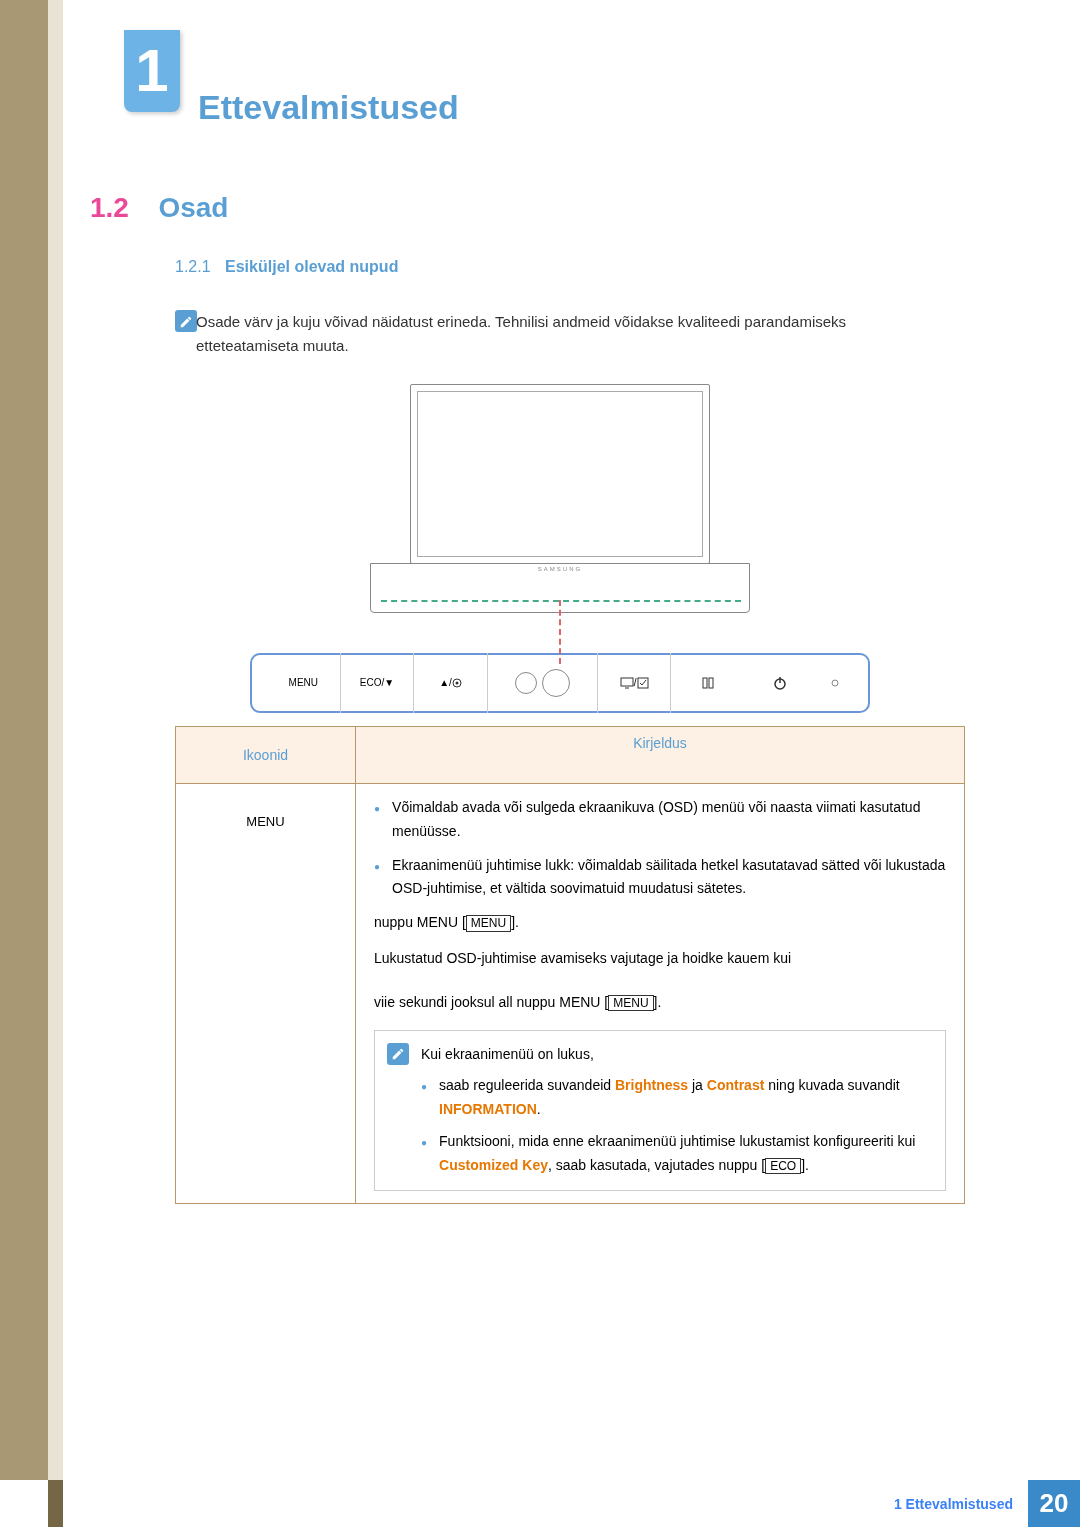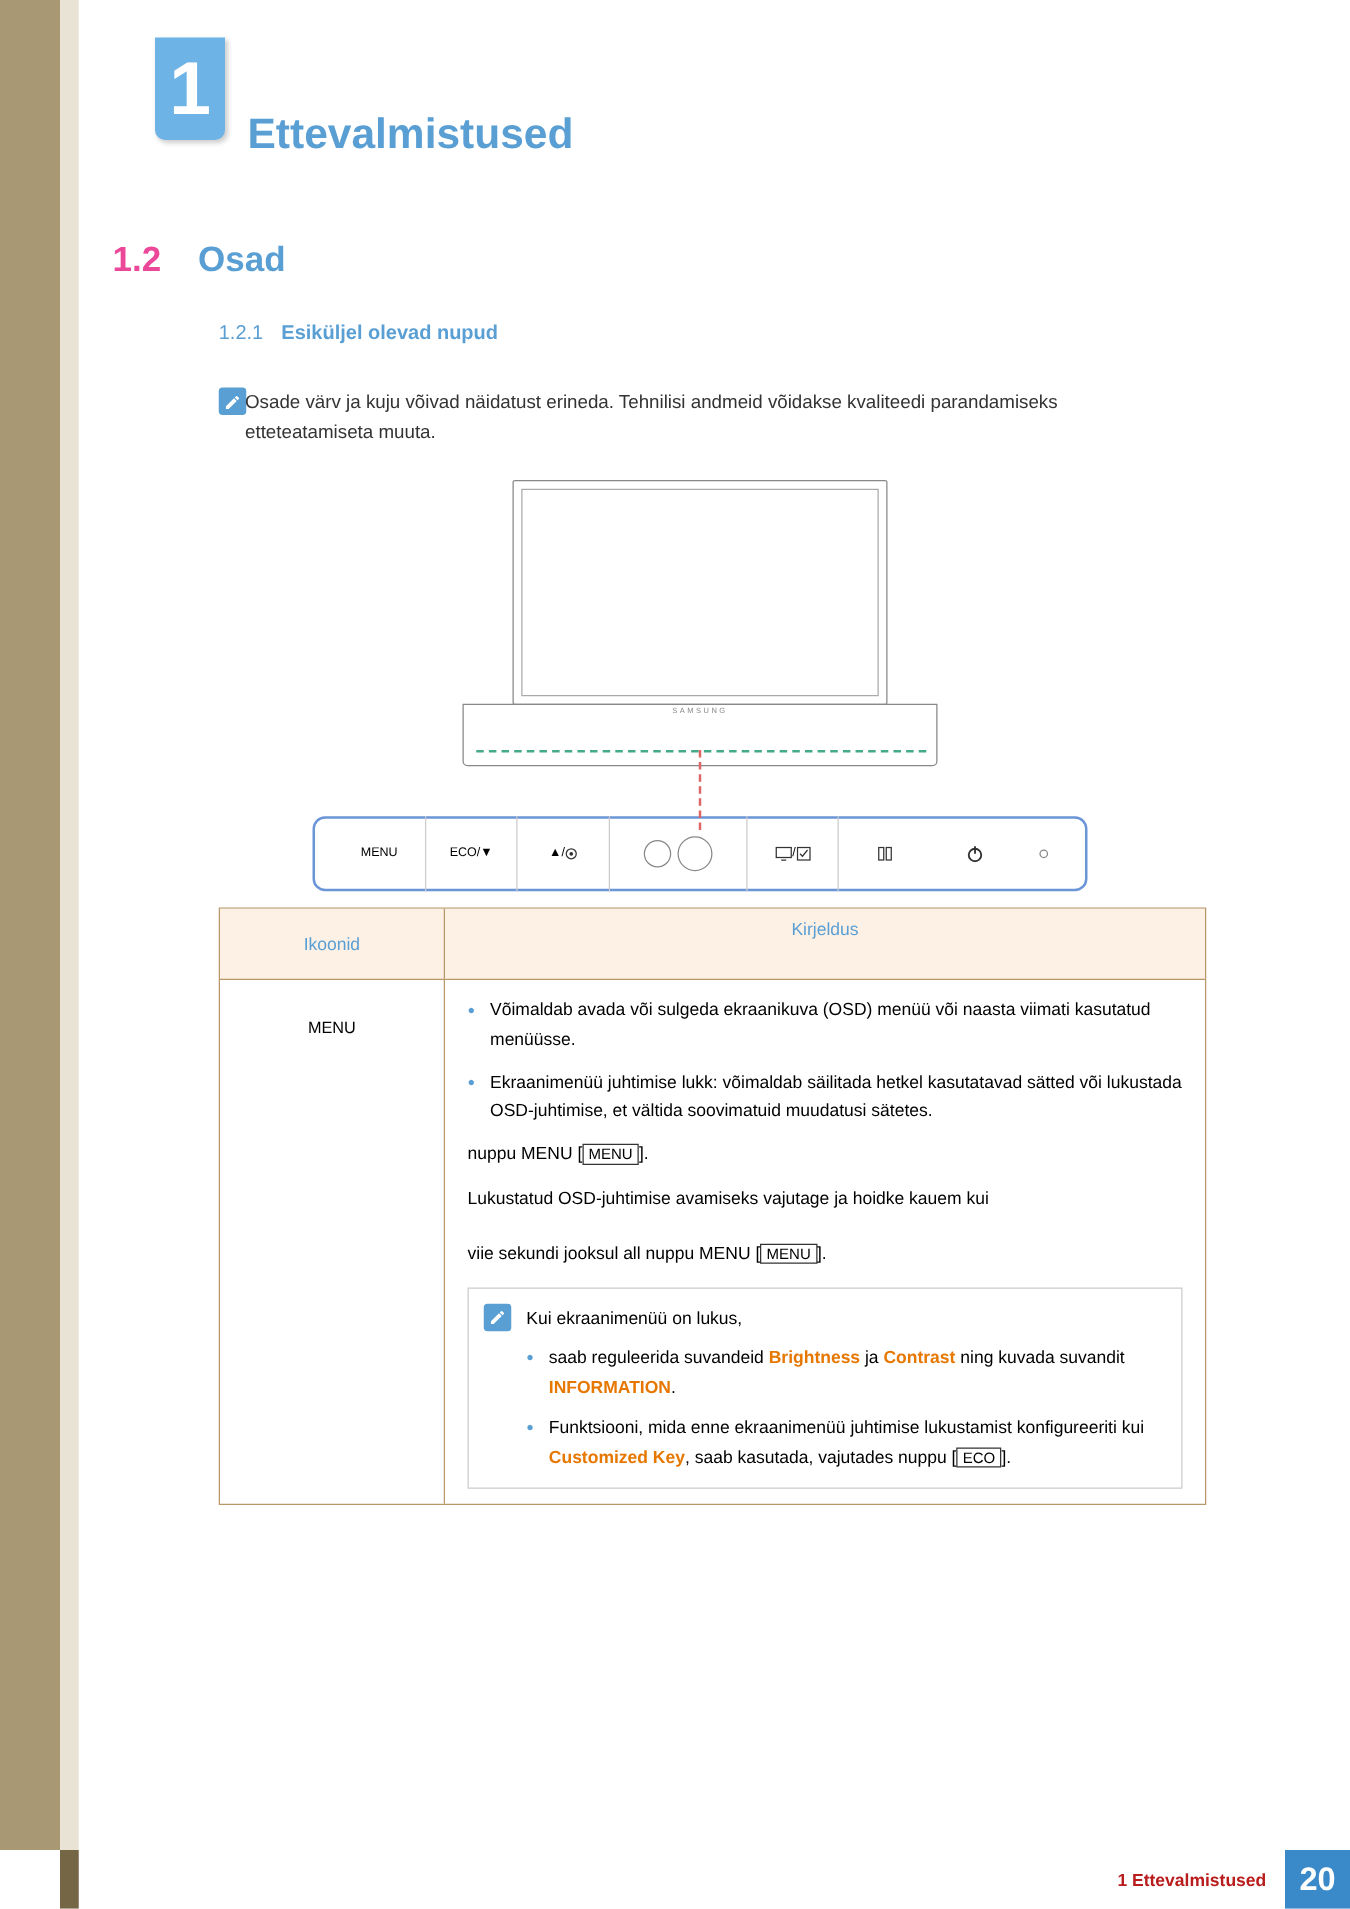--- a/index.html
+++ b/index.html
@@ -42,21 +42,21 @@
     .inline-boxed { border: 1px solid #333; font-size: 12px; padding: 0 4px; display: inline-block; line-height: 1.2; }
     .hl-orange { color: #e67700; font-weight: bold; }
     .note-box { border: 1px solid #ccc; padding: 12px; margin-top: 15px; }
     .note-box-inner { display: flex; }
     .note-box-icon { width: 22px; height: 22px; background: #5a9fd4; border-radius: 3px; flex-shrink: 0; margin-right: 12px; display: flex; align-items: center; justify-content: center; }
     .note-box-content { flex: 1; font-size: 14px; line-height: 1.7; }
     .sub-bullet { display: flex; margin-top: 8px; }
     .footer { position: absolute; left: 48px; bottom: 0; width: 1032px; height: 47px; display: flex; align-items: center; }
     .footer-stripe { width: 15px; height: 47px; background: #756645; }
     .footer-space { flex: 1; }
-    .footer-text { font-size: 14px; font-weight: bold; color: #b91c1c; margin-right: 15px; }
+    .footer-text { font-size: 14px; font-weight: bold; color: #3b82f6; margin-right: 15px; }
     .footer-pagenum { width: 52px; height: 47px; background: #3a89c9; color: #fff; font-size: 26px; font-weight: bold; display: flex; align-items: center; justify-content: center; }
   </style>
 </head>
 <body>
 
 <div class="left-stripe"></div>
 <div class="left-stripe-inner"></div>
 
 <div class="chapter-tab">1</div>
 <div class="chapter-title">Ettevalmistused</div>

